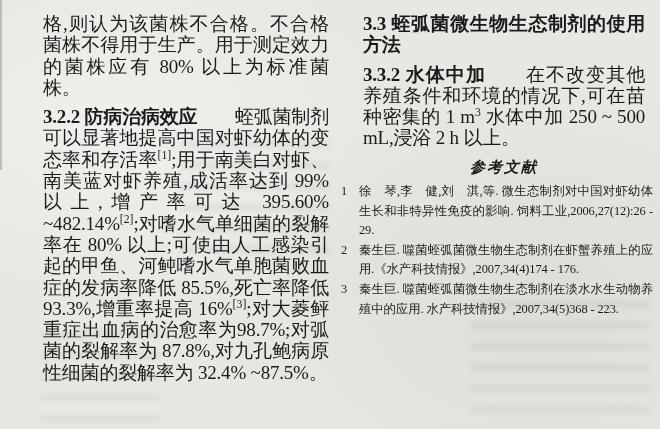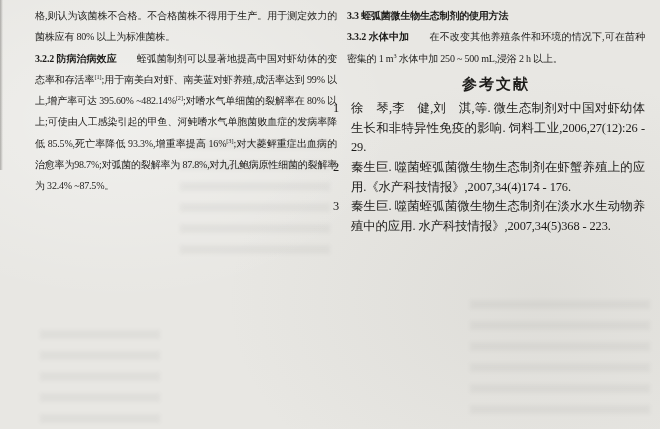--- a/index.html
+++ b/index.html
@@ -22,41 +22,42 @@
       radial-gradient(ellipse 420px 300px at 82% 70%, rgba(150,148,140,0.12), rgba(150,148,140,0) 75%),
       #e8e7e3;
     color: #1c1b19;
   }
   .col {
     position: absolute;
     top: 5px;
     text-align: justify;
   }
   .col-left  { left: 35px;  width: 302px; }
-  .col-right { left: 347px; width: 298px; }
+  .col-right { left: 355px; width: 298px; }
   p {
-    margin: 0;
-    font-size: 10px;
+    margin: 8px;
+    font-size: 19px;
     line-height: 21.3px;
     letter-spacing: -0.2px;
   }
   p.heading { font-weight: bold; }
   .b  { font-weight: bold; }
   .sup {
     font-size: 62%;
     vertical-align: super;
     line-height: 0;
     letter-spacing: 0;
   }
   .refs-header {
     text-align: center;
     font-weight: bold;
     font-size: 15px;
     letter-spacing: 2px;
     margin: 5px 0 4px 0;
+    font-style: italic;
   }
   .ref-item {
     display: flex;
     margin-left: -14px;
     font-size: 12.4px;
     line-height: 19.6px;
     letter-spacing: -0.1px;
     text-align: justify;
   }
   .ref-num {

